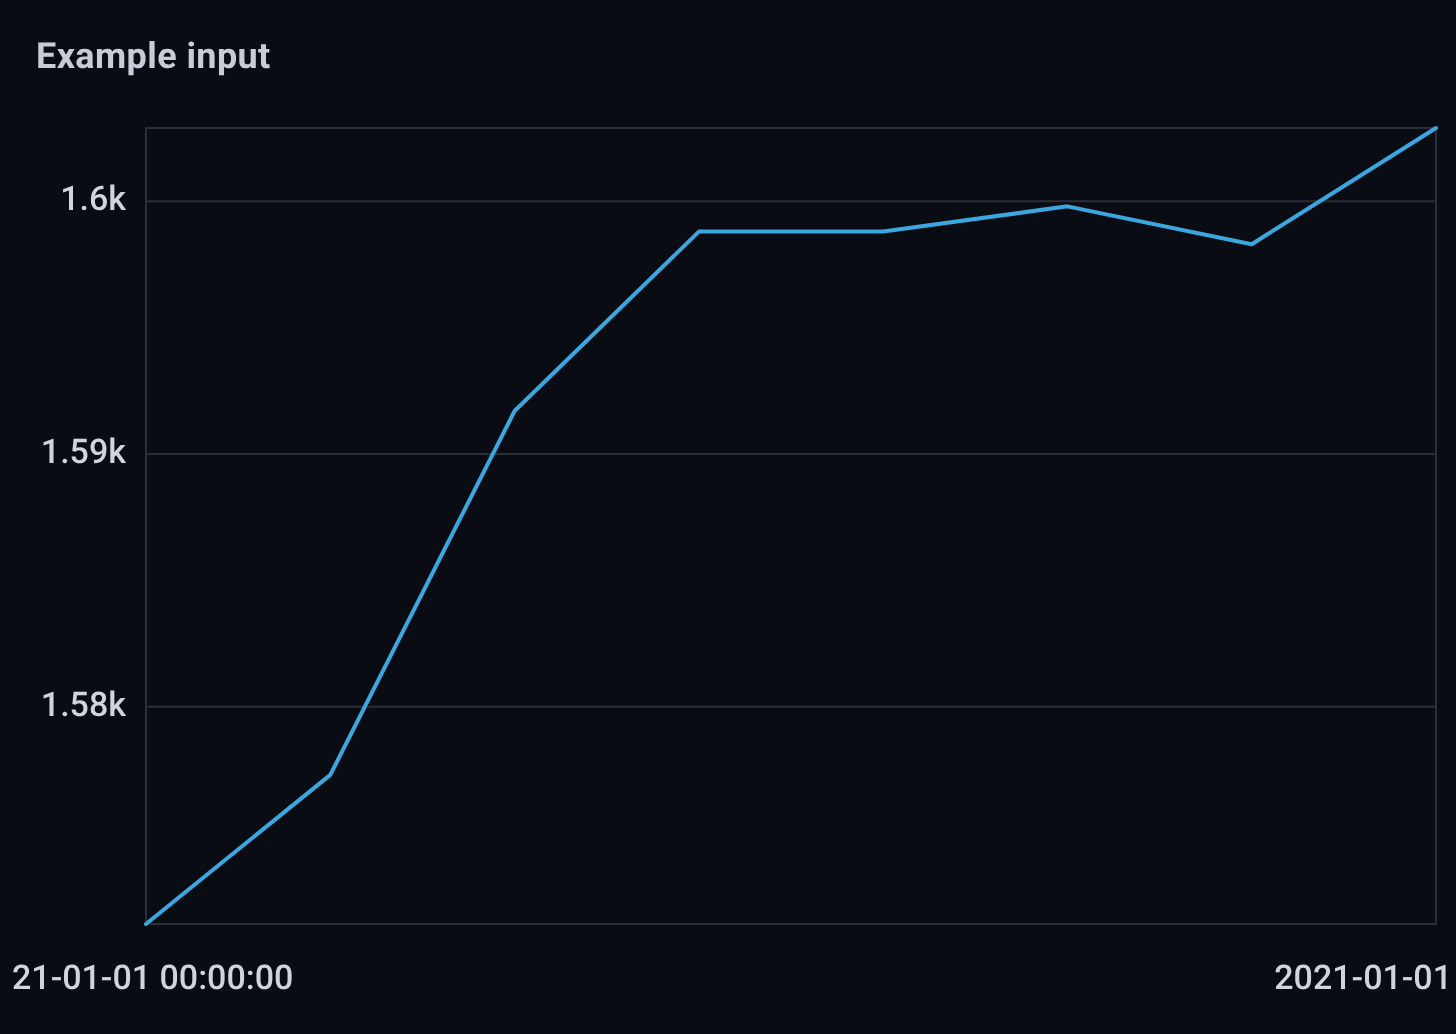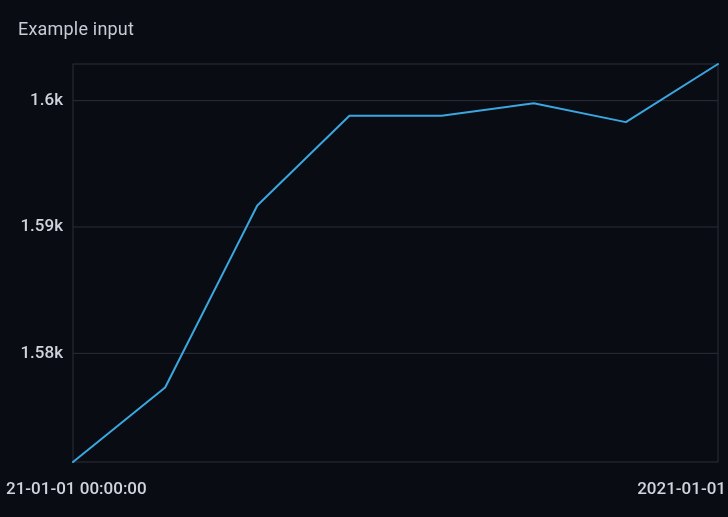--- a/index.html
+++ b/index.html
@@ -14,21 +14,21 @@
   .panel {
     width: 728px;
     height: 517px;
     box-sizing: border-box;
     padding: 18px 10px 8px 10px;
     position: relative;
     color: #cfd4dd;
   }
   .title {
     font-size: 18px;
-    font-weight: 400;
+    font-weight: 700;
     color: #c7ccd6;
     margin: 0 0 8px 8px;
     letter-spacing: 0.2px;
   }
   .chart-wrap {
     position: absolute;
     left: 0;
     right: 0;
     top: 44px;
     bottom: 0;

